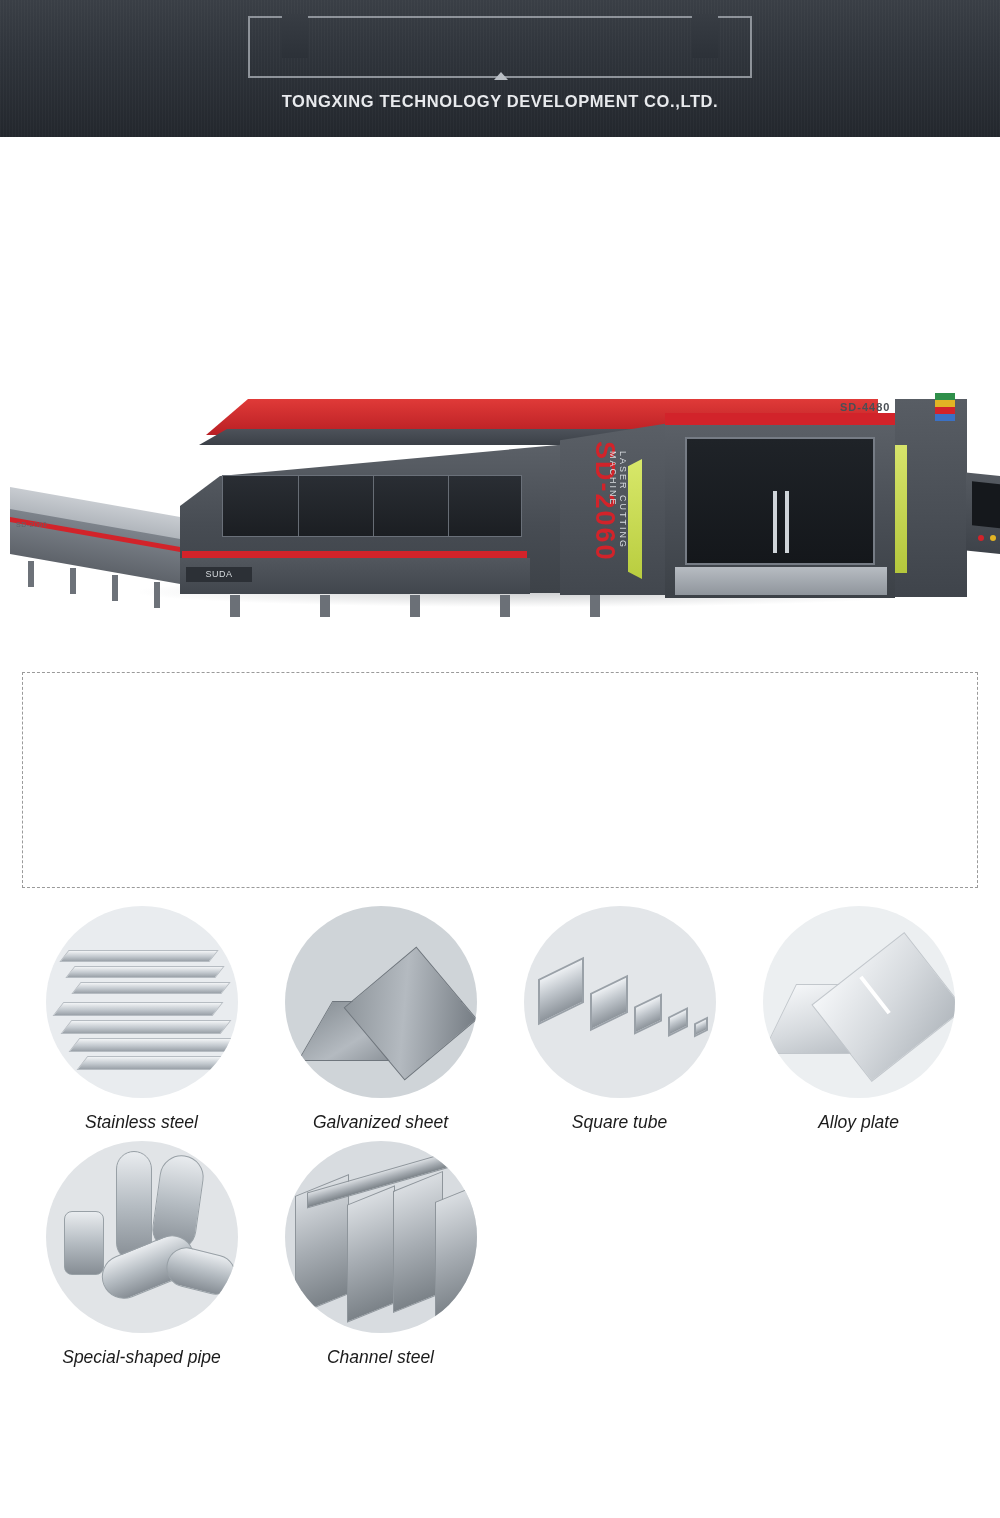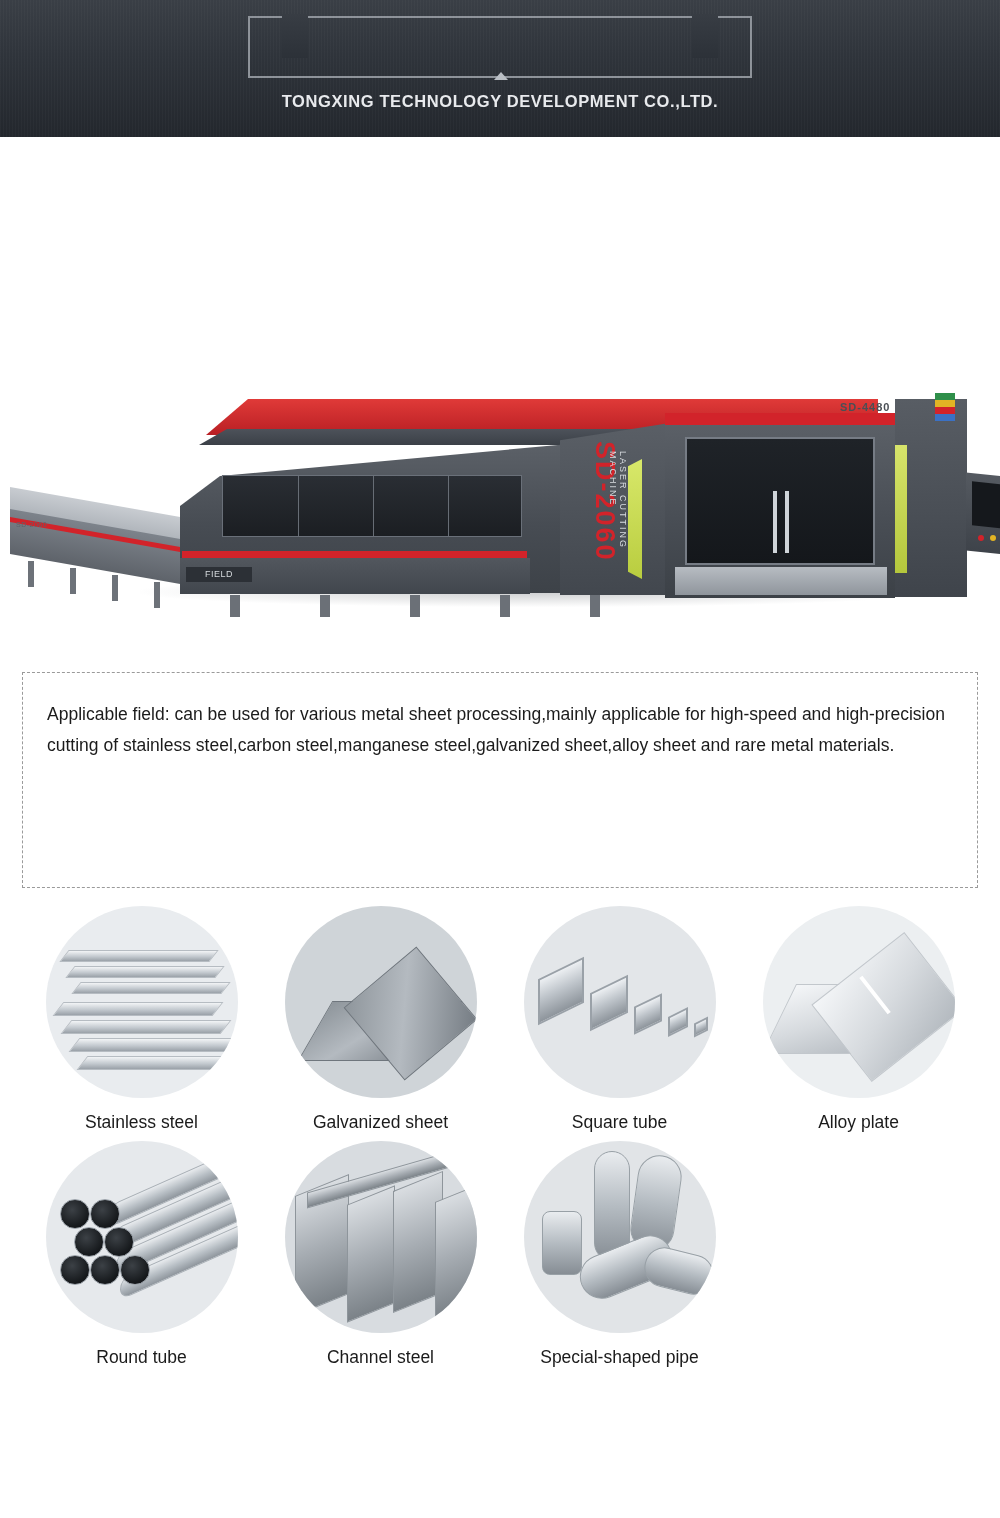--- a/index.html
+++ b/index.html
@@ -303,20 +303,21 @@
   }
 
   
   .grid {
     position: absolute;
     left: 22px; top: 906px;
     width: 956px;
     display: grid;
     grid-template-columns: repeat(4, 1fr);
     grid-row-gap: 8px;
+    font-style: italic;
   }
   .cell { text-align: center; }
   .circle {
     width: 192px; height: 192px;
     border-radius: 50%;
     margin: 0 auto;
     overflow: hidden;
     position: relative;
     background: #e9ecef;
   }
@@ -413,21 +414,21 @@
       <div class="roof-dark"></div>
 
       <div class="cab"></div>
       <div class="cab-window">
         <i style="left:75px;"></i>
           <i style="left:150px;"></i>
           <i style="left:225px;"></i>
       </div>
       <div class="cab-redline"></div>
       <div class="cab-lower"></div>
-      <div class="logo-badge">FIELD</div>
+      <div class="logo-badge">SUDA</div>
 
       <div class="tower"></div>
       <div class="tower-text">SD-2060</div>
       <div class="tower-sub">LASER CUTTING MACHINE</div>
       <div class="ledstrip"></div>
 
       <div class="cabinet"></div>
       <div class="cab2-red"></div>
       <div class="brand-label">SUDAmin</div>
       <div class="glassdoor">
@@ -455,21 +456,20 @@
       <div class="machine-leg" style="left:70px;"></div>
       <div class="machine-leg" style="left:160px;"></div>
       <div class="machine-leg" style="left:250px;"></div>
       <div class="machine-leg" style="left:340px;"></div>
       <div class="machine-leg" style="left:430px;"></div>
     </div>
   </div>
 </div>
 
 <div class="desc-box">
-  <p>Applicable field: can be used for various metal sheet processing,mainly applicable for high-speed and high-precision cutting of stainless steel,carbon steel,manganese steel,galvanized sheet,alloy sheet and rare metal materials.</p>
 </div>
 
 <div class="grid">
 
   <div class="cell">
     <div class="circle">
       <div class="art sheet-stack">
         <i style="left:18px;top:44px;width:150px;height:12px;"></i>
         <i style="left:24px;top:60px;width:150px;height:12px;"></i>
         <i style="left:30px;top:76px;width:150px;height:12px;"></i>
@@ -510,57 +510,39 @@
     <div class="circle" style="background:#eceff1;">
       <div class="art alloy">
         <i style="left:16px;top:78px;width:120px;height:70px;transform:skewX(-26deg);"></i>
         <i style="left:66px;top:52px;width:118px;height:98px;transform:rotate(-38deg);"></i>
         <i style="left:110px;top:66px;width:4px;height:46px;background:#ffffff;border:0;transform:rotate(-38deg);"></i>
       </div>
     </div>
     <div class="cell-label">Alloy plate</div>
   </div>
 
+
   <div class="cell">
-    <div class="circle" style="background:#e6e9ec;">
-      <div class="art rndtube">
-        <b style="left:62px;top:34px;width:140px;height:22px;"></b>
-        <b style="left:66px;top:58px;width:140px;height:22px;"></b>
-        <b style="left:70px;top:82px;width:140px;height:22px;"></b>
-        <b style="left:74px;top:106px;width:140px;height:22px;"></b>
-        <i style="left:14px;top:58px;width:30px;height:30px;background:radial-gradient(circle at 40% 35%,#3c4146 0%,#15181b 70%);"></i>
-        <i style="left:44px;top:58px;width:30px;height:30px;background:radial-gradient(circle at 40% 35%,#3c4146 0%,#15181b 70%);"></i>
-        <i style="left:28px;top:86px;width:30px;height:30px;background:radial-gradient(circle at 40% 35%,#3c4146 0%,#15181b 70%);"></i>
-        <i style="left:58px;top:86px;width:30px;height:30px;background:radial-gradient(circle at 40% 35%,#3c4146 0%,#15181b 70%);"></i>
-        <i style="left:14px;top:114px;width:30px;height:30px;background:radial-gradient(circle at 40% 35%,#3c4146 0%,#15181b 70%);"></i>
-        <i style="left:44px;top:114px;width:30px;height:30px;background:radial-gradient(circle at 40% 35%,#3c4146 0%,#15181b 70%);"></i>
-        <i style="left:74px;top:114px;width:30px;height:30px;background:radial-gradient(circle at 40% 35%,#3c4146 0%,#15181b 70%);"></i>
-      </div>
-    </div>
-    <div class="cell-label">Round tube</div>
+    <div class="circle" style="background:#e1e4e7;">
+      <div class="art special">
+        <i style="left:70px;top:10px;width:36px;height:110px;border-radius:18px;"></i>
+        <i style="left:110px;top:14px;width:44px;height:96px;border-radius:22px;transform:rotate(8deg);"></i>
+        <i style="left:18px;top:70px;width:40px;height:64px;border-radius:8px;"></i>
+        <i style="left:54px;top:104px;width:96px;height:44px;border-radius:22px;transform:rotate(-22deg);"></i>
+        <i style="left:120px;top:110px;width:70px;height:40px;border-radius:20px;transform:rotate(14deg);"></i>
+      </div>
+    </div>
+    <div class="cell-label">Special-shaped pipe</div>
   </div>
 
   <div class="cell">
     <div class="circle" style="background:#d8dce0;">
       <div class="art channel">
         <i style="left:10px;top:44px;width:54px;height:120px;"></i>
         <i style="left:62px;top:54px;width:48px;height:118px;"></i>
         <i style="left:108px;top:40px;width:50px;height:122px;"></i>
         <i style="left:150px;top:52px;width:44px;height:118px;"></i>
         <i style="left:22px;top:30px;width:150px;height:16px;transform:skewY(-16deg);"></i>
       </div>
     </div>
     <div class="cell-label">Channel steel</div>
   </div>
-
-  <div class="cell">
-    <div class="circle" style="background:#e1e4e7;">
-      <div class="art special">
-        <i style="left:70px;top:10px;width:36px;height:110px;border-radius:18px;"></i>
-        <i style="left:110px;top:14px;width:44px;height:96px;border-radius:22px;transform:rotate(8deg);"></i>
-        <i style="left:18px;top:70px;width:40px;height:64px;border-radius:8px;"></i>
-        <i style="left:54px;top:104px;width:96px;height:44px;border-radius:22px;transform:rotate(-22deg);"></i>
-        <i style="left:120px;top:110px;width:70px;height:40px;border-radius:20px;transform:rotate(14deg);"></i>
-      </div>
-    </div>
-    <div class="cell-label">Special-shaped pipe</div>
-  </div>
 </div>
 
 </body></html>

